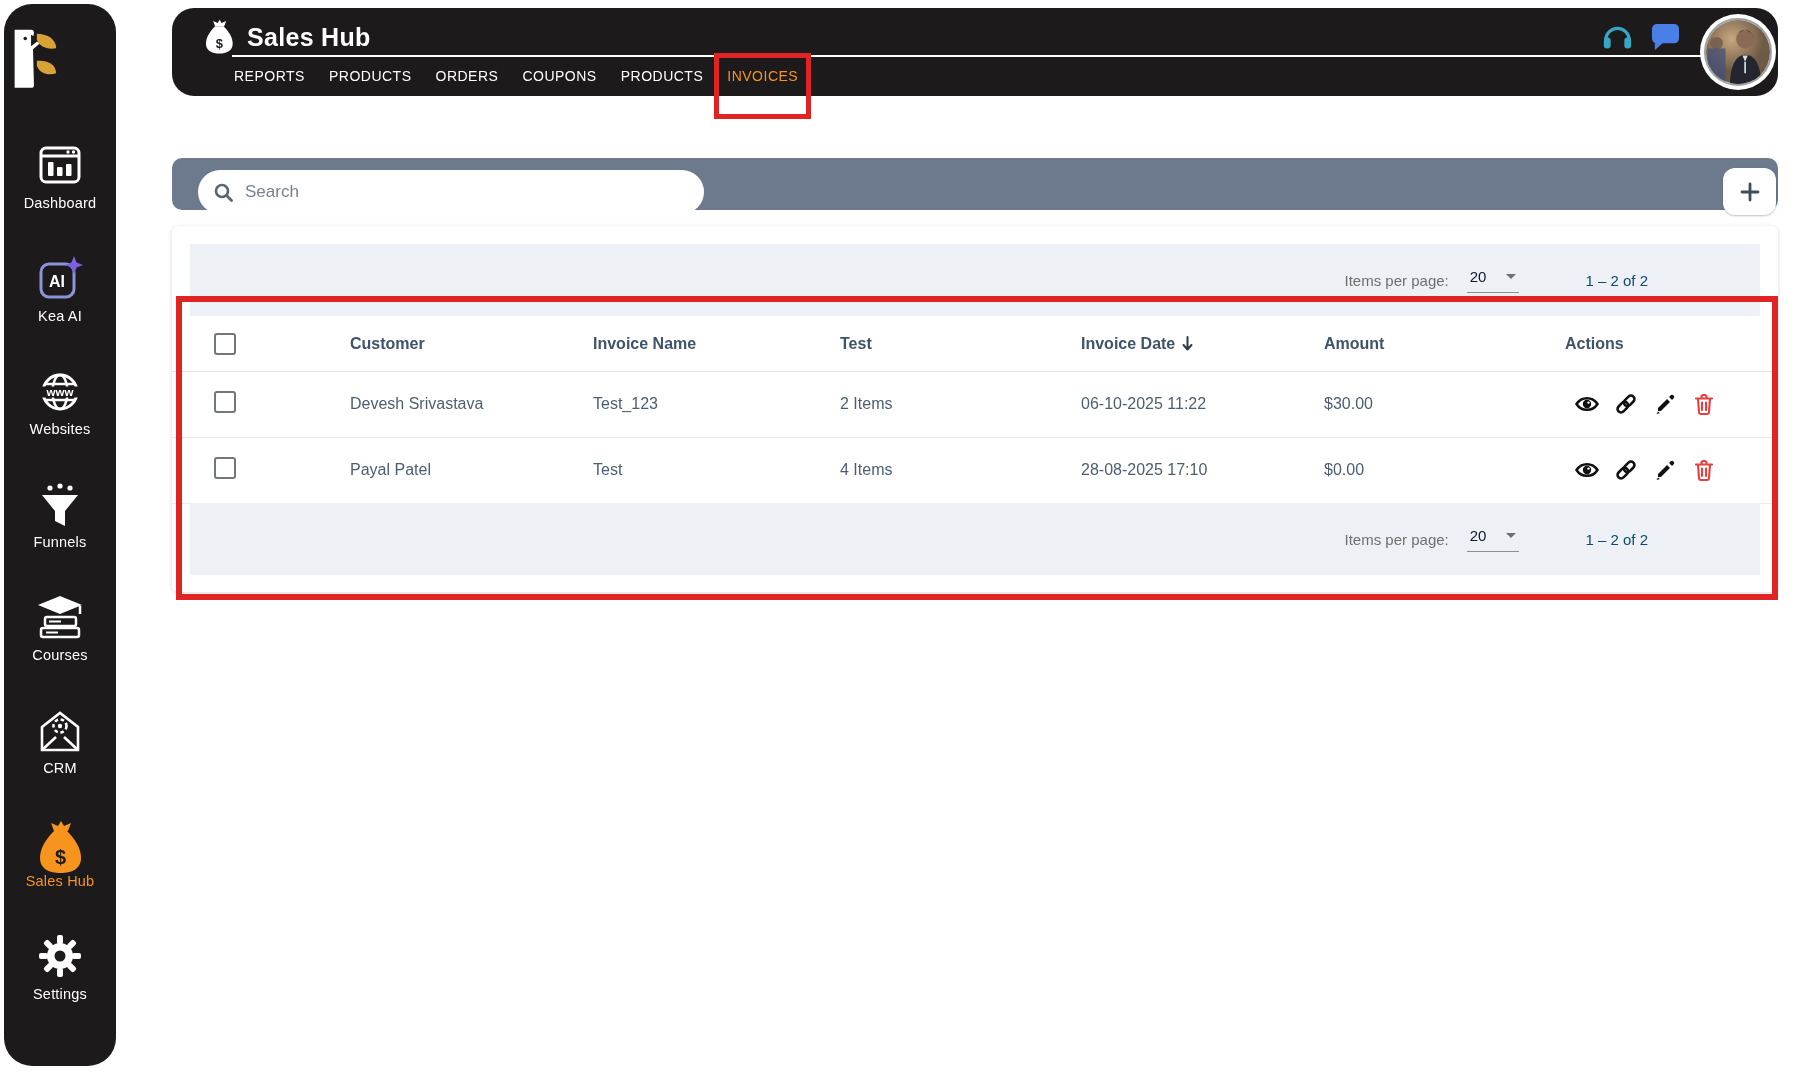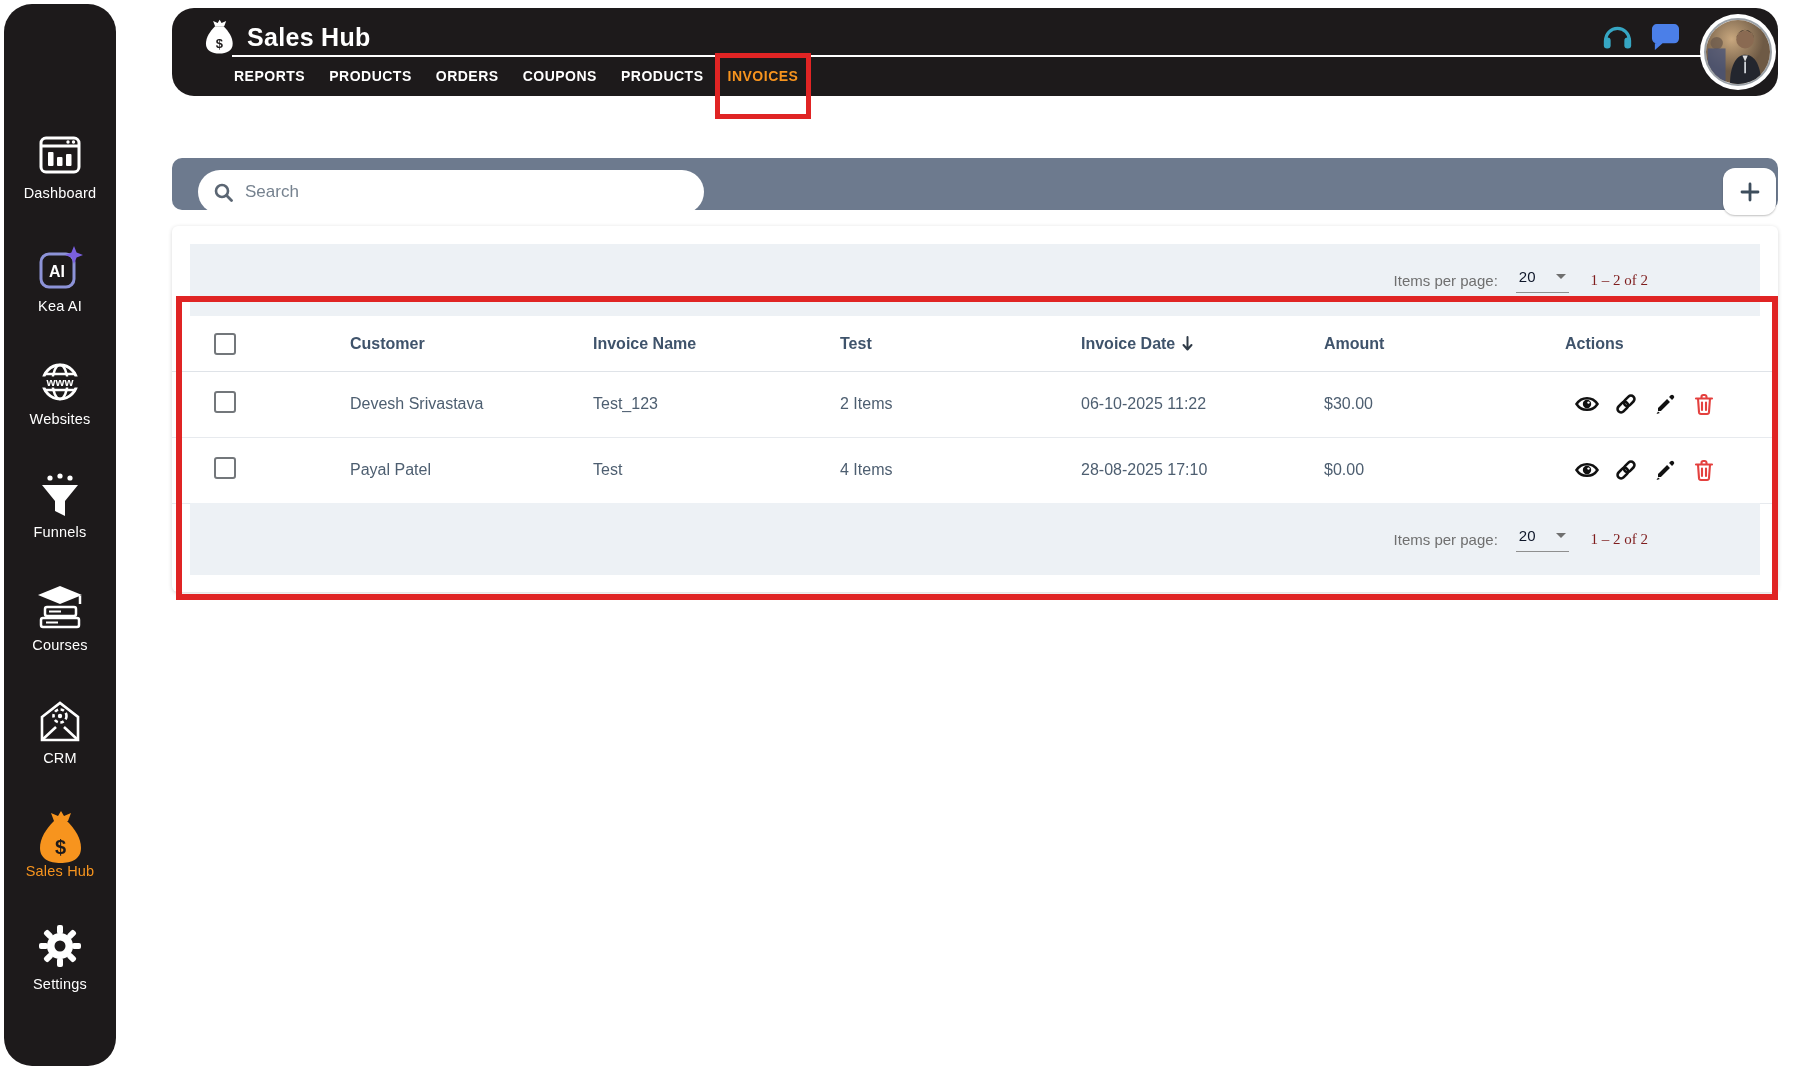--- a/index.html
+++ b/index.html
@@ -2,37 +2,37 @@
 <html style="--accent: #f7941e; --dark_bg: #1d1a1b; --toolbar_bg: #6d7a8e; --band_bg: #edf1f5; --annotation_red: #e02424; --delete_red: #e4403e; --chat_blue: #4b7fe8; --headset_teal: #36a6c3;"><head>
 <meta charset="utf-8">
 <style>
   html,body{margin:0;padding:0;width:1802px;height:1073px;background:#fff;
     font-family:"Liberation Sans",sans-serif;overflow:hidden;position:relative;}
   svg{display:block;}
 
   
   .sidebar{position:absolute;left:4px;top:4px;width:112px;height:1062px;
     background:var(--dark_bg,#1d1a1b);border-radius:28px;display:flex;
-    align-items:center;z-index:3;}
+    flex-direction:column;z-index:3;}
   .logo{margin-top:22px;width:58px;height:62px;}
   .side-nav{margin-top:54px;display:flex;flex-direction:column;gap:44px;align-items:center;width:100%;}
   .side-item{display:flex;flex-direction:column;align-items:center;gap:7px;width:112px;cursor:pointer;}
   .side-item .ic{width:46px;height:46px;}
   .side-label{font-size:14.5px;color:#fff;letter-spacing:.2px;white-space:nowrap;}
   .side-item.active .side-label{color:var(--accent,#f7941e);}
 
   
   .topbar{position:absolute;left:172px;top:8px;width:1606px;height:88px;
     background:var(--dark_bg,#1d1a1b);border-radius:22px;z-index:2;}
   .brand{position:absolute;left:32px;top:11px;display:flex;gap:13px;align-items:center;}
   .brand .bag{width:30px;height:36px;}
   .brand h1{font-size:25px;font-weight:bold;color:#fff;margin:0;letter-spacing:.3px;}
   .top-underline{position:absolute;left:60px;top:47px;width:1532px;height:2px;background:#fff;}
   .tabs{position:absolute;left:62px;top:60px;display:flex;gap:24px;align-items:center;}
-  .tab{font-size:14px;font-weight:700;color:#fff;letter-spacing:.5px;cursor:pointer;position:relative;}
+  .tab{font-size:14px;font-weight:400;color:#fff;letter-spacing:.5px;cursor:pointer;position:relative;}
   .tab.active{color:var(--accent,#f7941e);}
   .anno-tab{position:absolute;left:-13px;right:-13px;top:-15px;bottom:-35px;
     border:5px solid var(--annotation_red,#e02424);pointer-events:none;}
   .icon-headset{position:absolute;left:1430px;top:14px;width:31px;height:29px;cursor:pointer;}
   .icon-chat{position:absolute;left:1479px;top:15px;width:29px;height:27px;cursor:pointer;}
   .avatar{position:absolute;left:1528px;top:6px;width:76px;height:76px;border-radius:50%;
     background:#fff;display:flex;align-items:center;justify-content:center;cursor:pointer;}
   .avatar-ring{width:64px;height:64px;border-radius:50%;border:2px solid #9aa0a6;overflow:hidden;}
 
   
@@ -54,21 +54,21 @@
     border-radius:6px;box-shadow:0 1px 4px rgba(0,0,0,.16);z-index:1;}
   .band{position:absolute;left:18px;right:18px;height:72px;background:var(--band_bg,#edf1f5);
     display:flex;align-items:center;justify-content:flex-end;padding-right:112px;
     color:#6f6f6f;font-size:15px;box-sizing:border-box;}
   .band.top{top:18px;} .band.bottom{top:277px;}
   .pg-label{margin-right:18px;}
   .pg-select{display:flex;align-items:center;gap:20px;border-bottom:1px solid #8f8f8f;
     padding:0 3px 7px 3px;color:#0f172a;cursor:pointer;}
   .caret{width:0;height:0;border-left:5px solid transparent;border-right:5px solid transparent;
     border-top:5px solid #6f6f6f;}
-  .pg-range{margin-left:22px;color:#7f1d1d;font-family:Liberation Serif, serif;}
+  .pg-range{margin-left:66px;color:#0c4a6e;}
 
   .trow{position:absolute;left:0;right:0;display:grid;
     grid-template-columns:158px 243px 247px 241px 243px 241px 1fr;align-items:center;}
   .thead{top:90px;height:55px;border-bottom:1px solid #dfe3e8;}
   .thead .tcell{color:#3f536b;font-weight:600;font-size:16px;display:flex;align-items:center;gap:7px;}
   .r0{top:145px;height:66px;border-bottom:1px solid #e7eaee;}
   .r1{top:211px;height:66px;border-bottom:1px solid #e7eaee;}
   .tcell{padding-left:20px;font-size:16px;color:#4d5e70;}
   .tcell.cb{padding-left:42px;}
   .checkbox{width:18px;height:18px;border:2px solid #73777b;border-radius:3px;background:#fff;

